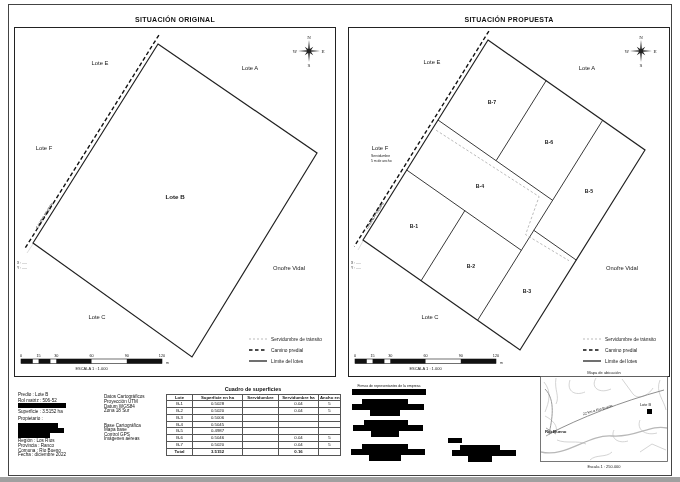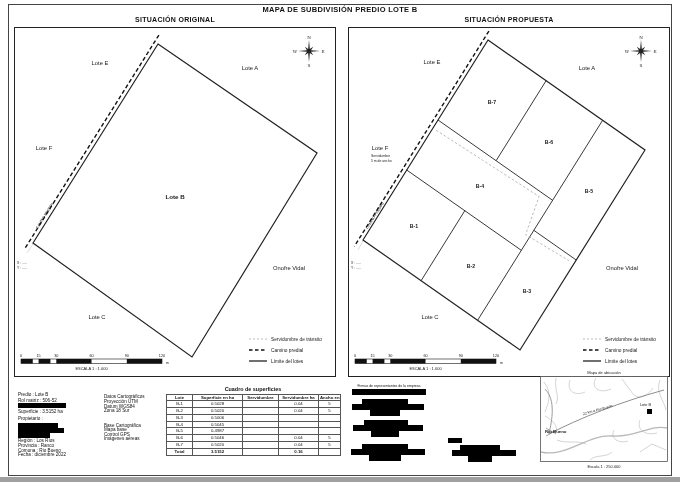--- a/index.html
+++ b/index.html
@@ -20,21 +20,20 @@
   table.sup th{font-weight:bold;}
   table.sup tr.total td{font-weight:bold;}
   .sig-caption{left:350px;top:385px;width:78px;text-align:center;font-size:3.5px;line-height:3.6px;white-space:nowrap;}
   .bottom-band{left:0;top:477px;width:680px;height:5px;background:#a0a0a0;}
 </style>
 </head>
 <body>
 
 <div class="sheet">
 
-  <div class="abs doc-title">MAPA DE SUBDIVISIÓN PREDIO LOTE B</div>
   <div class="abs panel-title" style="left:14px;">SITUACIÓN ORIGINAL</div>
   <div class="abs panel-title" style="left:348px;">SITUACIÓN PROPUESTA</div>
 
   <svg width="680" height="482" viewBox="0 0 680 482">
 
     <rect x="8.5" y="4.5" width="663" height="471" fill="none" stroke="#444" stroke-width="1"></rect>
     <rect x="14.5" y="27.5" width="321" height="349" fill="#fff" stroke="#222" stroke-width="1"></rect>
     <rect x="348.5" y="27.5" width="321" height="349" fill="#fff" stroke="#222" stroke-width="1"></rect>
 
     <g>

